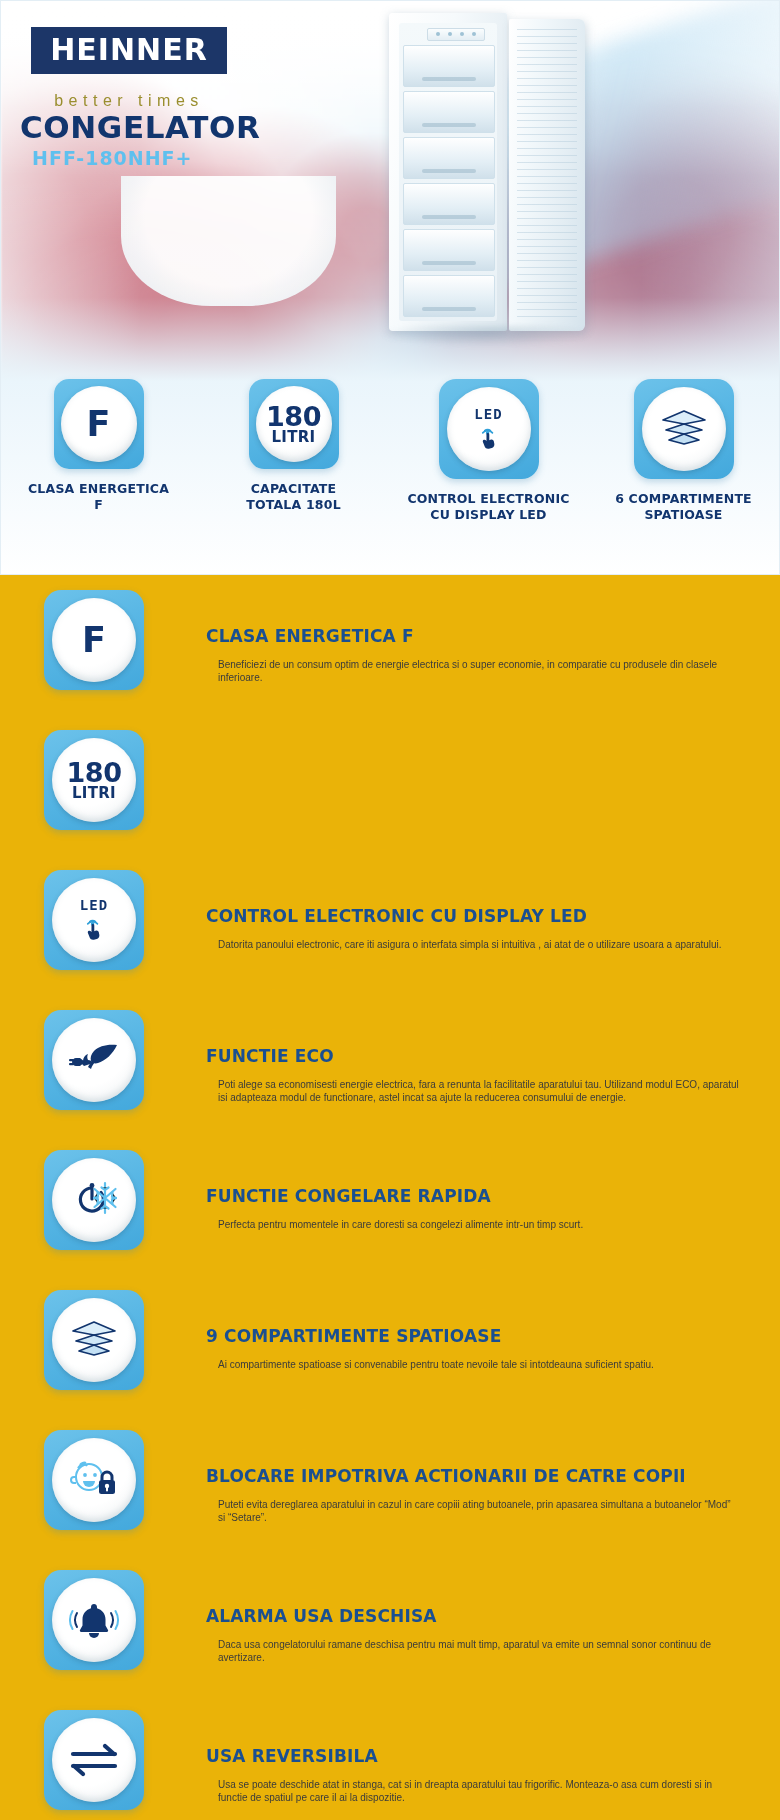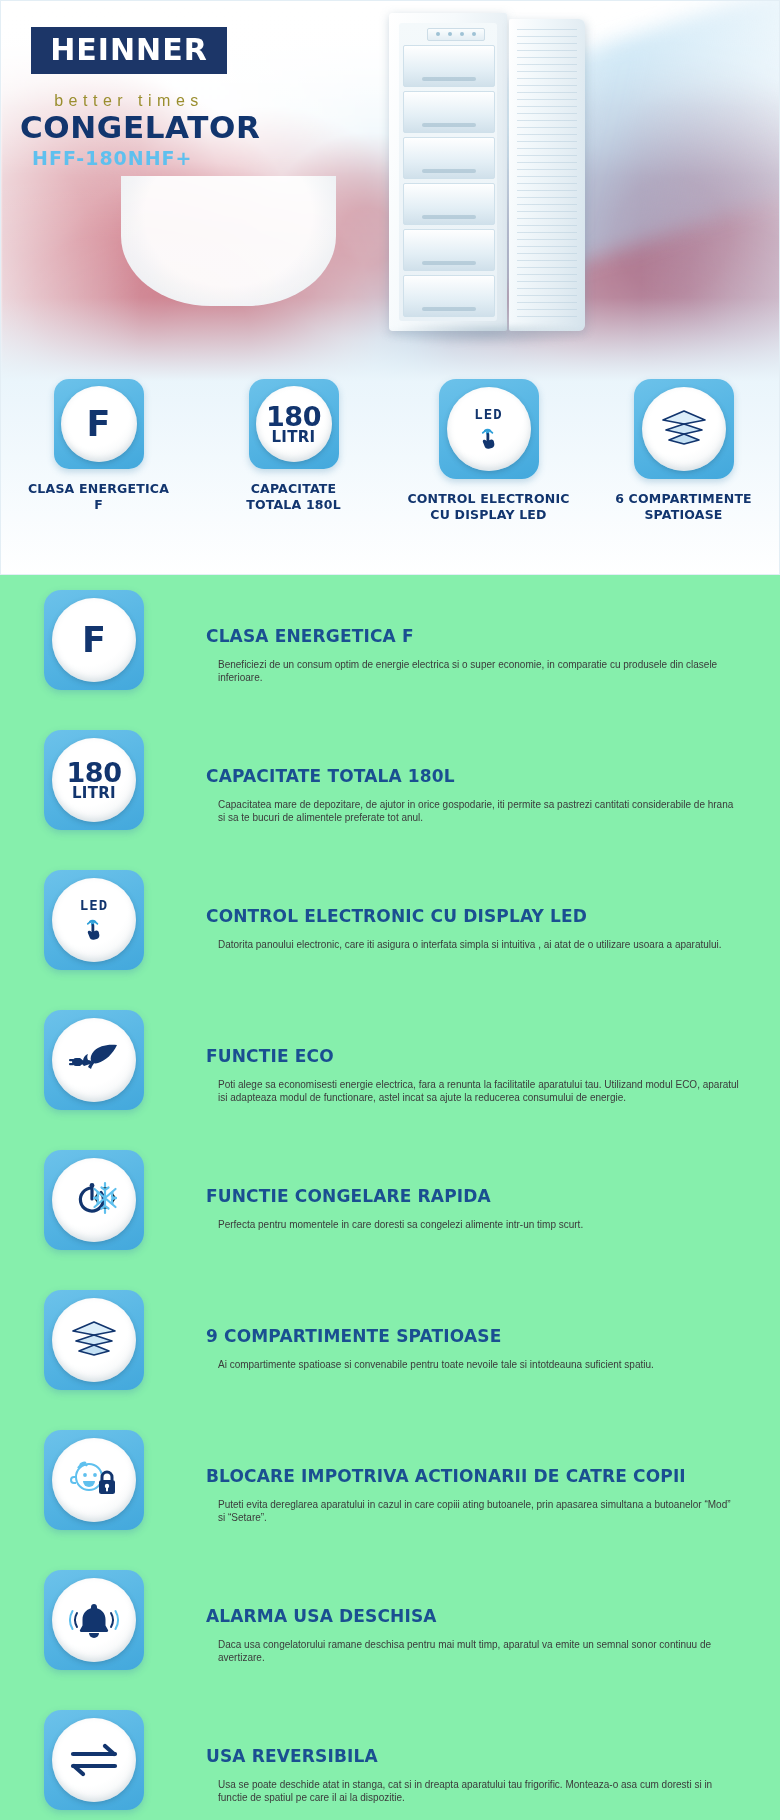--- a/index.html
+++ b/index.html
@@ -1,21 +1,21 @@
 <!DOCTYPE html>
 <html><head>
 <meta charset="utf-8">
 <style>
   html,body{margin:0;padding:0;}
   body{
     width:780px;height:1820px;background:#ffffff;
     font-family:"Liberation Sans",sans-serif;
     -webkit-font-smoothing:antialiased;
   }
-  .page{position:relative;width:780px;height:1820px;overflow:hidden;background:#86efac;}
+  .page{position:relative;width:780px;height:1820px;overflow:hidden;background:#eab308;}
 
   
   .hero{
     position:relative;width:780px;height:575px;overflow:hidden;
     background:#ffffff;
     border:1px solid #e3eef5;box-sizing:border-box;
   }
   .hero-photo{
     position:absolute;left:0;top:0;width:780px;height:380px;overflow:hidden;
   }
@@ -321,24 +321,20 @@
       <div class="tilewrap">
         <div class="tile lg">
           <div class="disc">
             <span class="ico-liters">
               <b>180</b>
               <span>LITRI</span>
             </span>
           </div>
         </div>
       </div>
-      <div class="ftext">
-        <p class="ftitle">CAPACITATE TOTALA 180L</p>
-        <p class="fdesc">Capacitatea mare de depozitare, de ajutor in orice gospodarie, iti permite sa pastrezi cantitati considerabile de hrana si sa te bucuri de alimentele preferate tot anul.</p>
-      </div>
     </div>
 
     <div class="feature">
       <div class="tilewrap">
         <div class="tile lg">
           <div class="disc">
             <span class="ico-led">
               <span class="ledtxt">LED</span>
               <svg width="30" height="30" viewBox="0 0 32 32">
                 <g fill="none" stroke="#2f9fd8" stroke-width="1.7" stroke-linecap="round">

